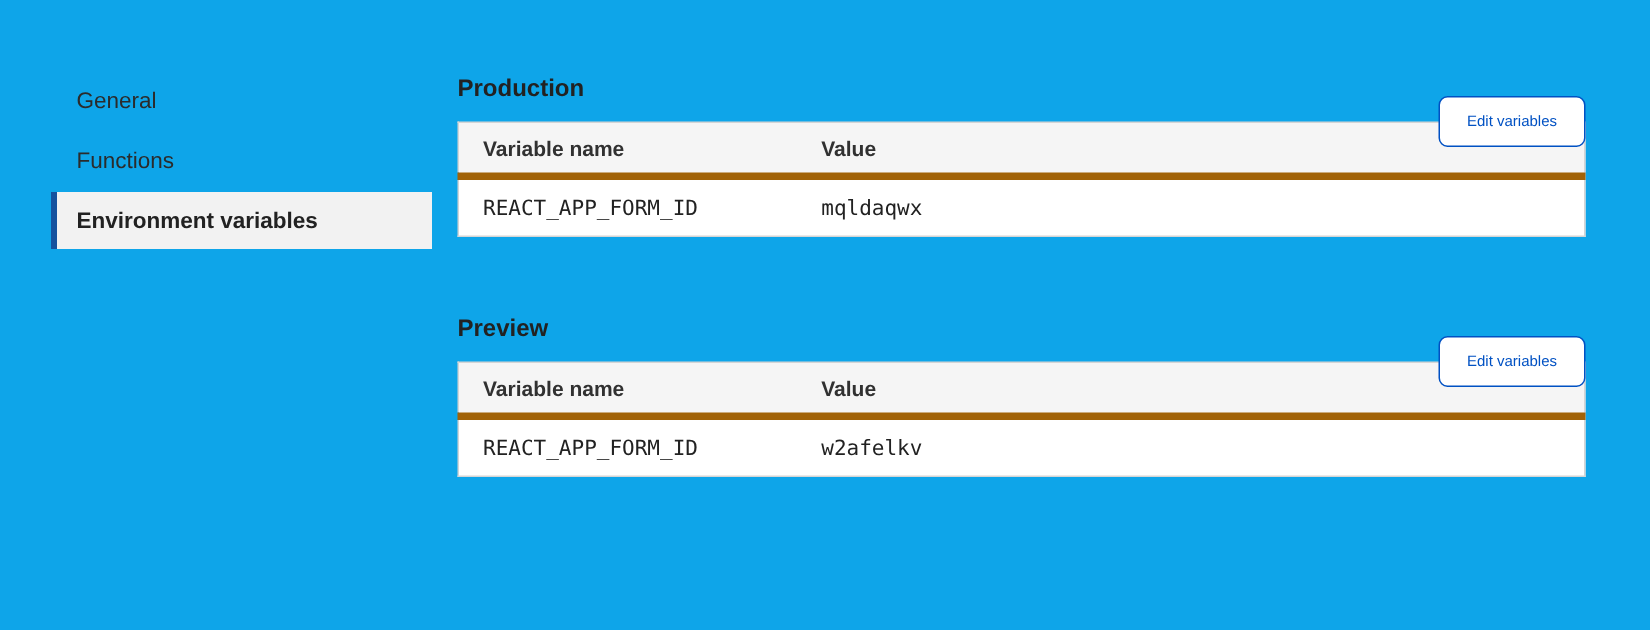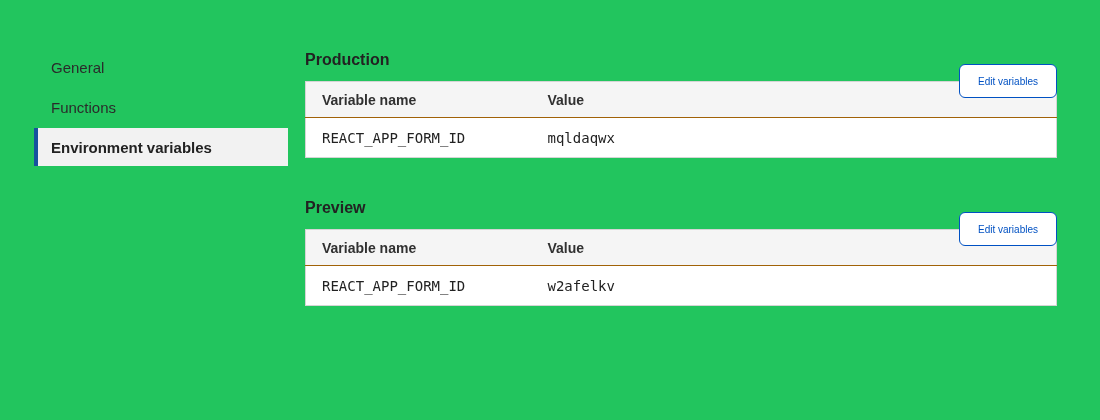--- a/index.html
+++ b/index.html
@@ -5,21 +5,21 @@
   * { box-sizing: border-box; margin: 0; padding: 0; }
   html, body { background: #ffffff; }
   body {
     font-family: "Liberation Sans", sans-serif;
     color: #313131;
   }
   .screen {
     position: relative;
     width: 1100px;
     height: 420px;
-    background: #22c55e;
+    background: #0ea5e9;
     overflow: hidden;
   }
 
   
   .sidebar {
     position: absolute;
     left: 34px;
     top: 48px;
     width: 254px;
   }
@@ -44,21 +44,21 @@
 
   
   .content {
     position: absolute;
     left: 305px;
     top: 50px;
     width: 752px;
   }
   .env-section {
     position: relative;
-    margin-bottom: 40px;
+    margin-bottom: 52px;
   }
   .section-title {
     font-size: 16px;
     font-weight: bold;
     color: #222222;
     line-height: 19px;
     margin-bottom: 12px;
   }
   .section-desc {
     font-size: 14px;
@@ -83,21 +83,21 @@
 
   
   .vars-table {
     width: 100%;
     border-collapse: collapse;
     border: 1px solid #d5d5d5;
   }
   .vars-table th {
     height: 36px;
     background: #f5f5f5;
-    border-bottom: 1px solid #a16207;
+    border-bottom: 5px solid #a16207;
     text-align: left;
     font-size: 14px;
     font-weight: bold;
     color: #313131;
     padding: 0 16px;
   }
   .vars-table td {
     height: 40px;
     padding: 0 16px;
     font-family: "DejaVu Sans Mono", monospace;

